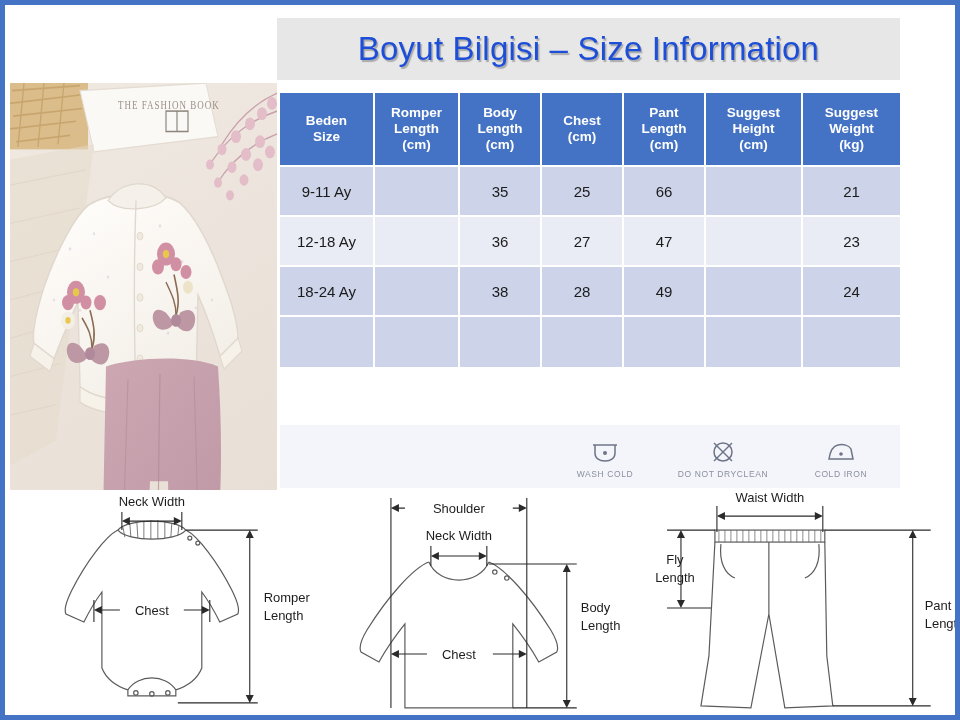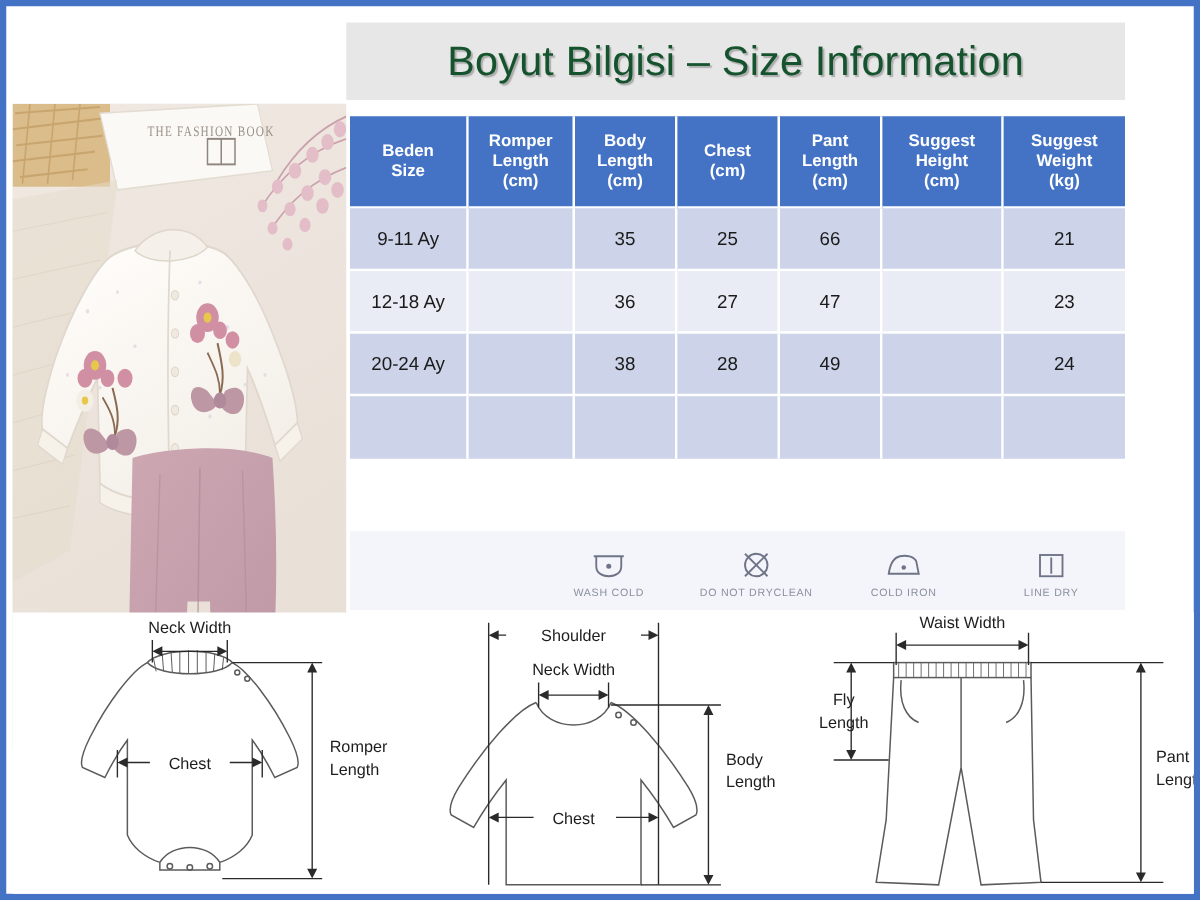--- a/index.html
+++ b/index.html
@@ -19,21 +19,21 @@
     overflow:hidden;
   }
 
   
   #title-bar{
     position:absolute;left:272px;top:13px;width:623px;height:62px;
     background:#E7E7E7;
     display:flex;align-items:center;justify-content:center;
   }
   #title-text{
-    font-size:33px;font-weight:400;color:#14532d;
+    font-size:33px;font-weight:400;color:#1d4ed8;
     letter-spacing:.2px;white-space:nowrap;
     text-shadow:1.5px 1.5px 1px rgba(120,120,120,.55);
   }
 
   
   #product-photo{
     position:absolute;left:5px;top:78px;width:267px;height:517px;
     overflow:hidden;background:#EDE6DF;
   }
   #product-photo svg{display:block;width:100%;height:100%;}
@@ -337,21 +337,21 @@
       <tr>
         <td>12-18 Ay</td>
         <td></td>
         <td>36</td>
         <td>27</td>
         <td>47</td>
         <td></td>
         <td>23</td>
       </tr>
       <tr>
-        <td>20-24 Ay</td>
+        <td>18-24 Ay</td>
         <td></td>
         <td>38</td>
         <td>28</td>
         <td>49</td>
         <td></td>
         <td>24</td>
       </tr>
       <tr class="empty-row">
         <td></td>
         <td></td>
@@ -392,29 +392,20 @@
     <div class="care-item">
       <span class="care-glyph">
         <svg width="32" height="26" viewBox="0 0 32 26">
           <path d="M4 20 L28 20 L26 10 C24 6 18 5 13 6 C8 7 5 13 4 20 Z" fill="none" stroke="#6E7487" stroke-width="1.5"></path>
           <circle cx="16" cy="15" r="1.8" fill="#6E7487"></circle>
         </svg>
       </span>
       <span class="care-label">COLD IRON</span>
     </div>
 
-    <div class="care-item">
-      <span class="care-glyph">
-        <svg width="28" height="26" viewBox="0 0 28 26">
-          <rect x="5" y="5" width="18" height="17" fill="none" stroke="#6E7487" stroke-width="1.5"></rect>
-          <line x1="14" y1="7" x2="14" y2="20" stroke="#6E7487" stroke-width="1.5"></line>
-        </svg>
-      </span>
-      <span class="care-label">LINE DRY</span>
-    </div>
   </div>
 
   <div id="diagram-row">
 
     <div class="diagram">
       <svg viewBox="0 0 317 230" preserveAspectRatio="xMidYMid meet">
         <g fill="none" stroke="#5B5B5B" stroke-width="1.2">
 
           <path d="M108,40 C96,46 76,72 62,100 C56,112 54,120 56,124 L74,132
                    C80,120 86,110 92,102 L92,178

